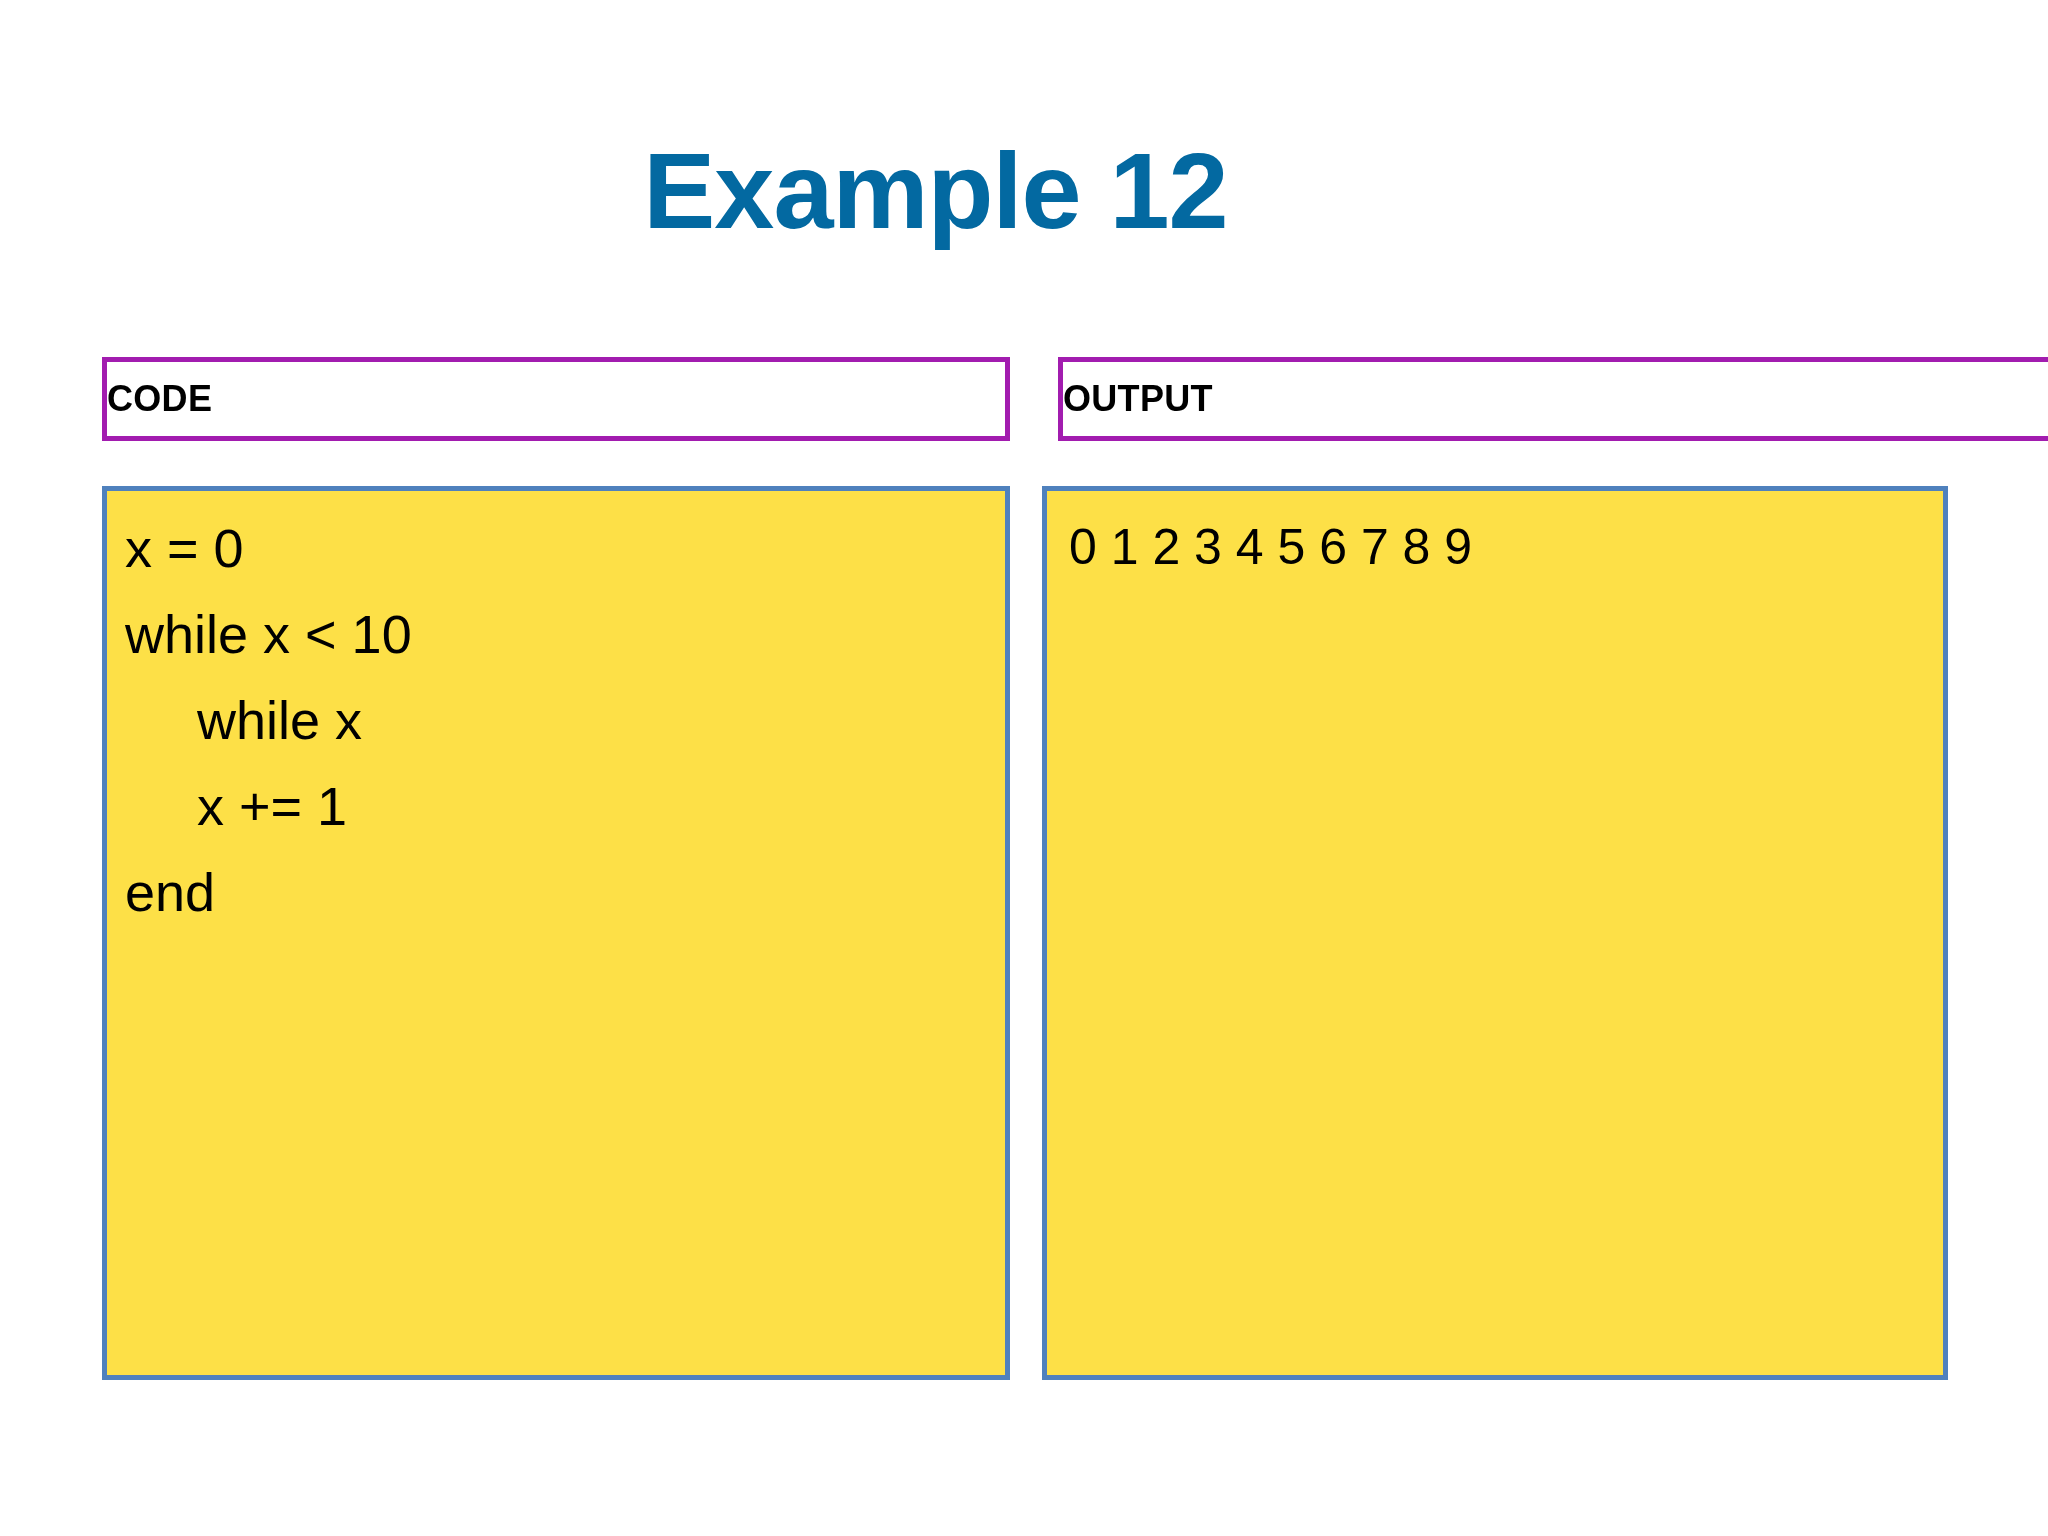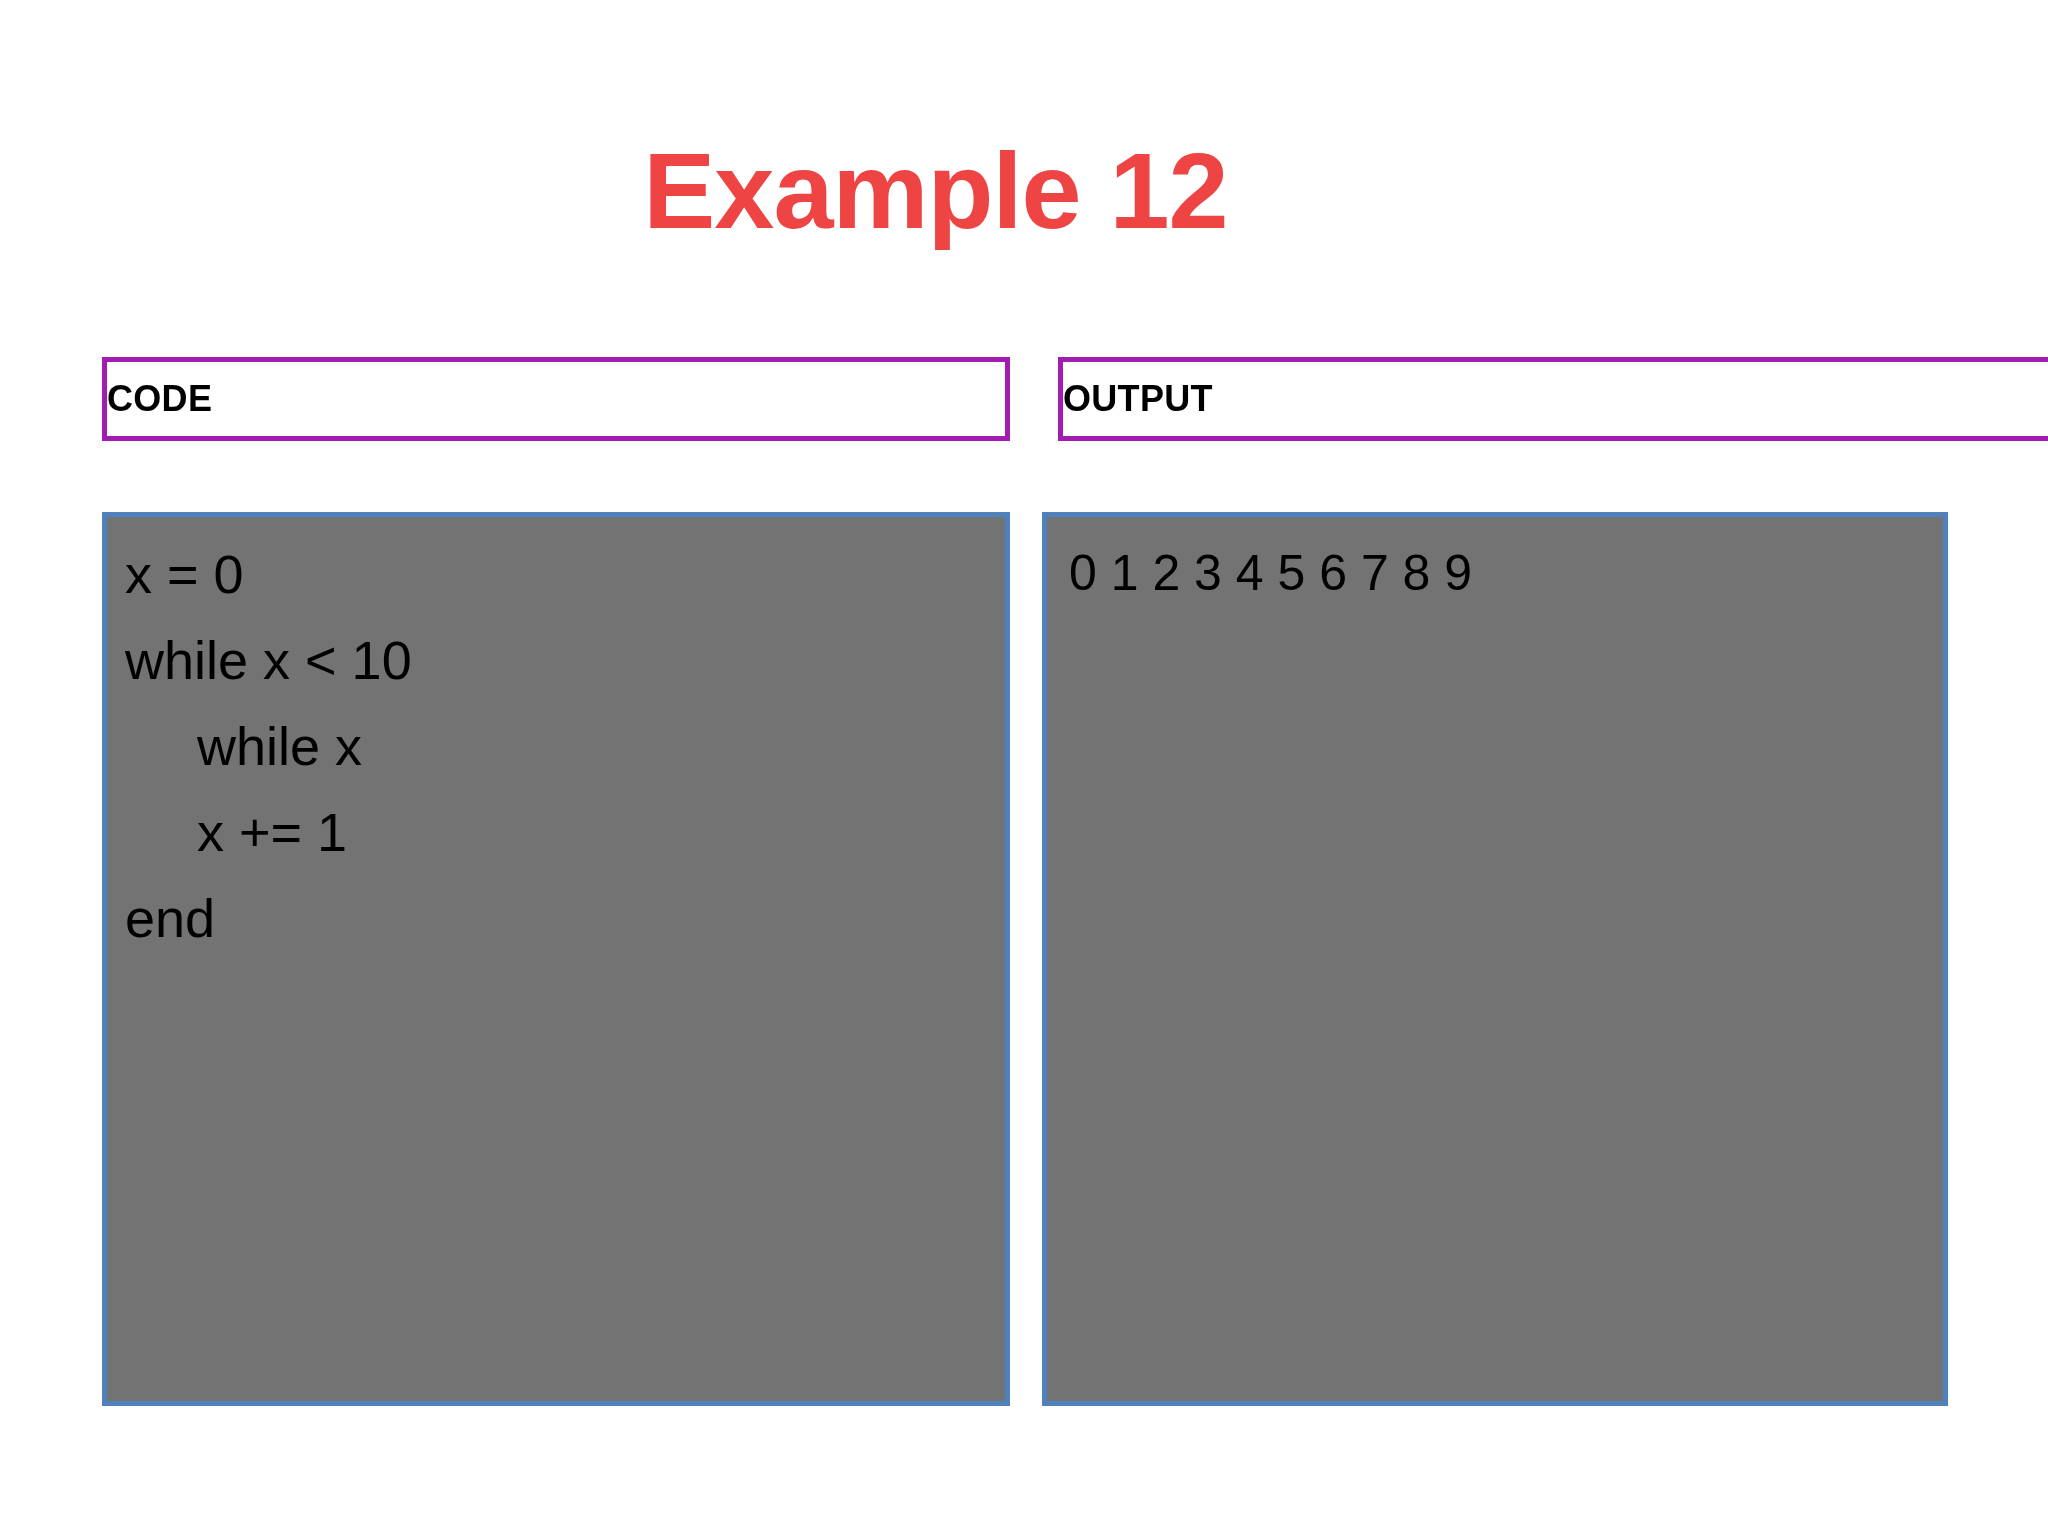--- a/index.html
+++ b/index.html
@@ -31,21 +31,21 @@
     position: absolute;
     left: 0;
     top: 132px;
     width: 1871px;
     text-align: center;
     font-family: "Liberation Sans Narrow", "Liberation Sans", "DejaVu Sans Condensed", "DejaVu Sans", sans-serif;
     font-weight: bold;
     font-size: 108px;
     line-height: 118px;
     letter-spacing: -1px;
-    color: #ef4444;
+    color: #0369a1;
     white-space: nowrap;
   }
 
   
   .header-bar {
     position: absolute;
     top: 357px;
     height: 84px;
     box-sizing: border-box;
     background: #ffffff;
@@ -63,24 +63,24 @@
     font-size: 36px;
     line-height: 38px;
     letter-spacing: 0.3px;
     color: #000000;
     white-space: nowrap;
   }
 
   
   .pane {
     position: absolute;
-    top: 512px;
+    top: 486px;
     height: 894px;
     box-sizing: border-box;
-    background: #737373;
+    background: #fde047;
     border: 5px solid #4F81BD;
     overflow: hidden;
   }
   .pane.code   { left: 102px;  width: 908px; }
   .pane.output { left: 1042px; width: 906px; }
 
   
   .code-listing {
     position: absolute;
     left: 18px;

